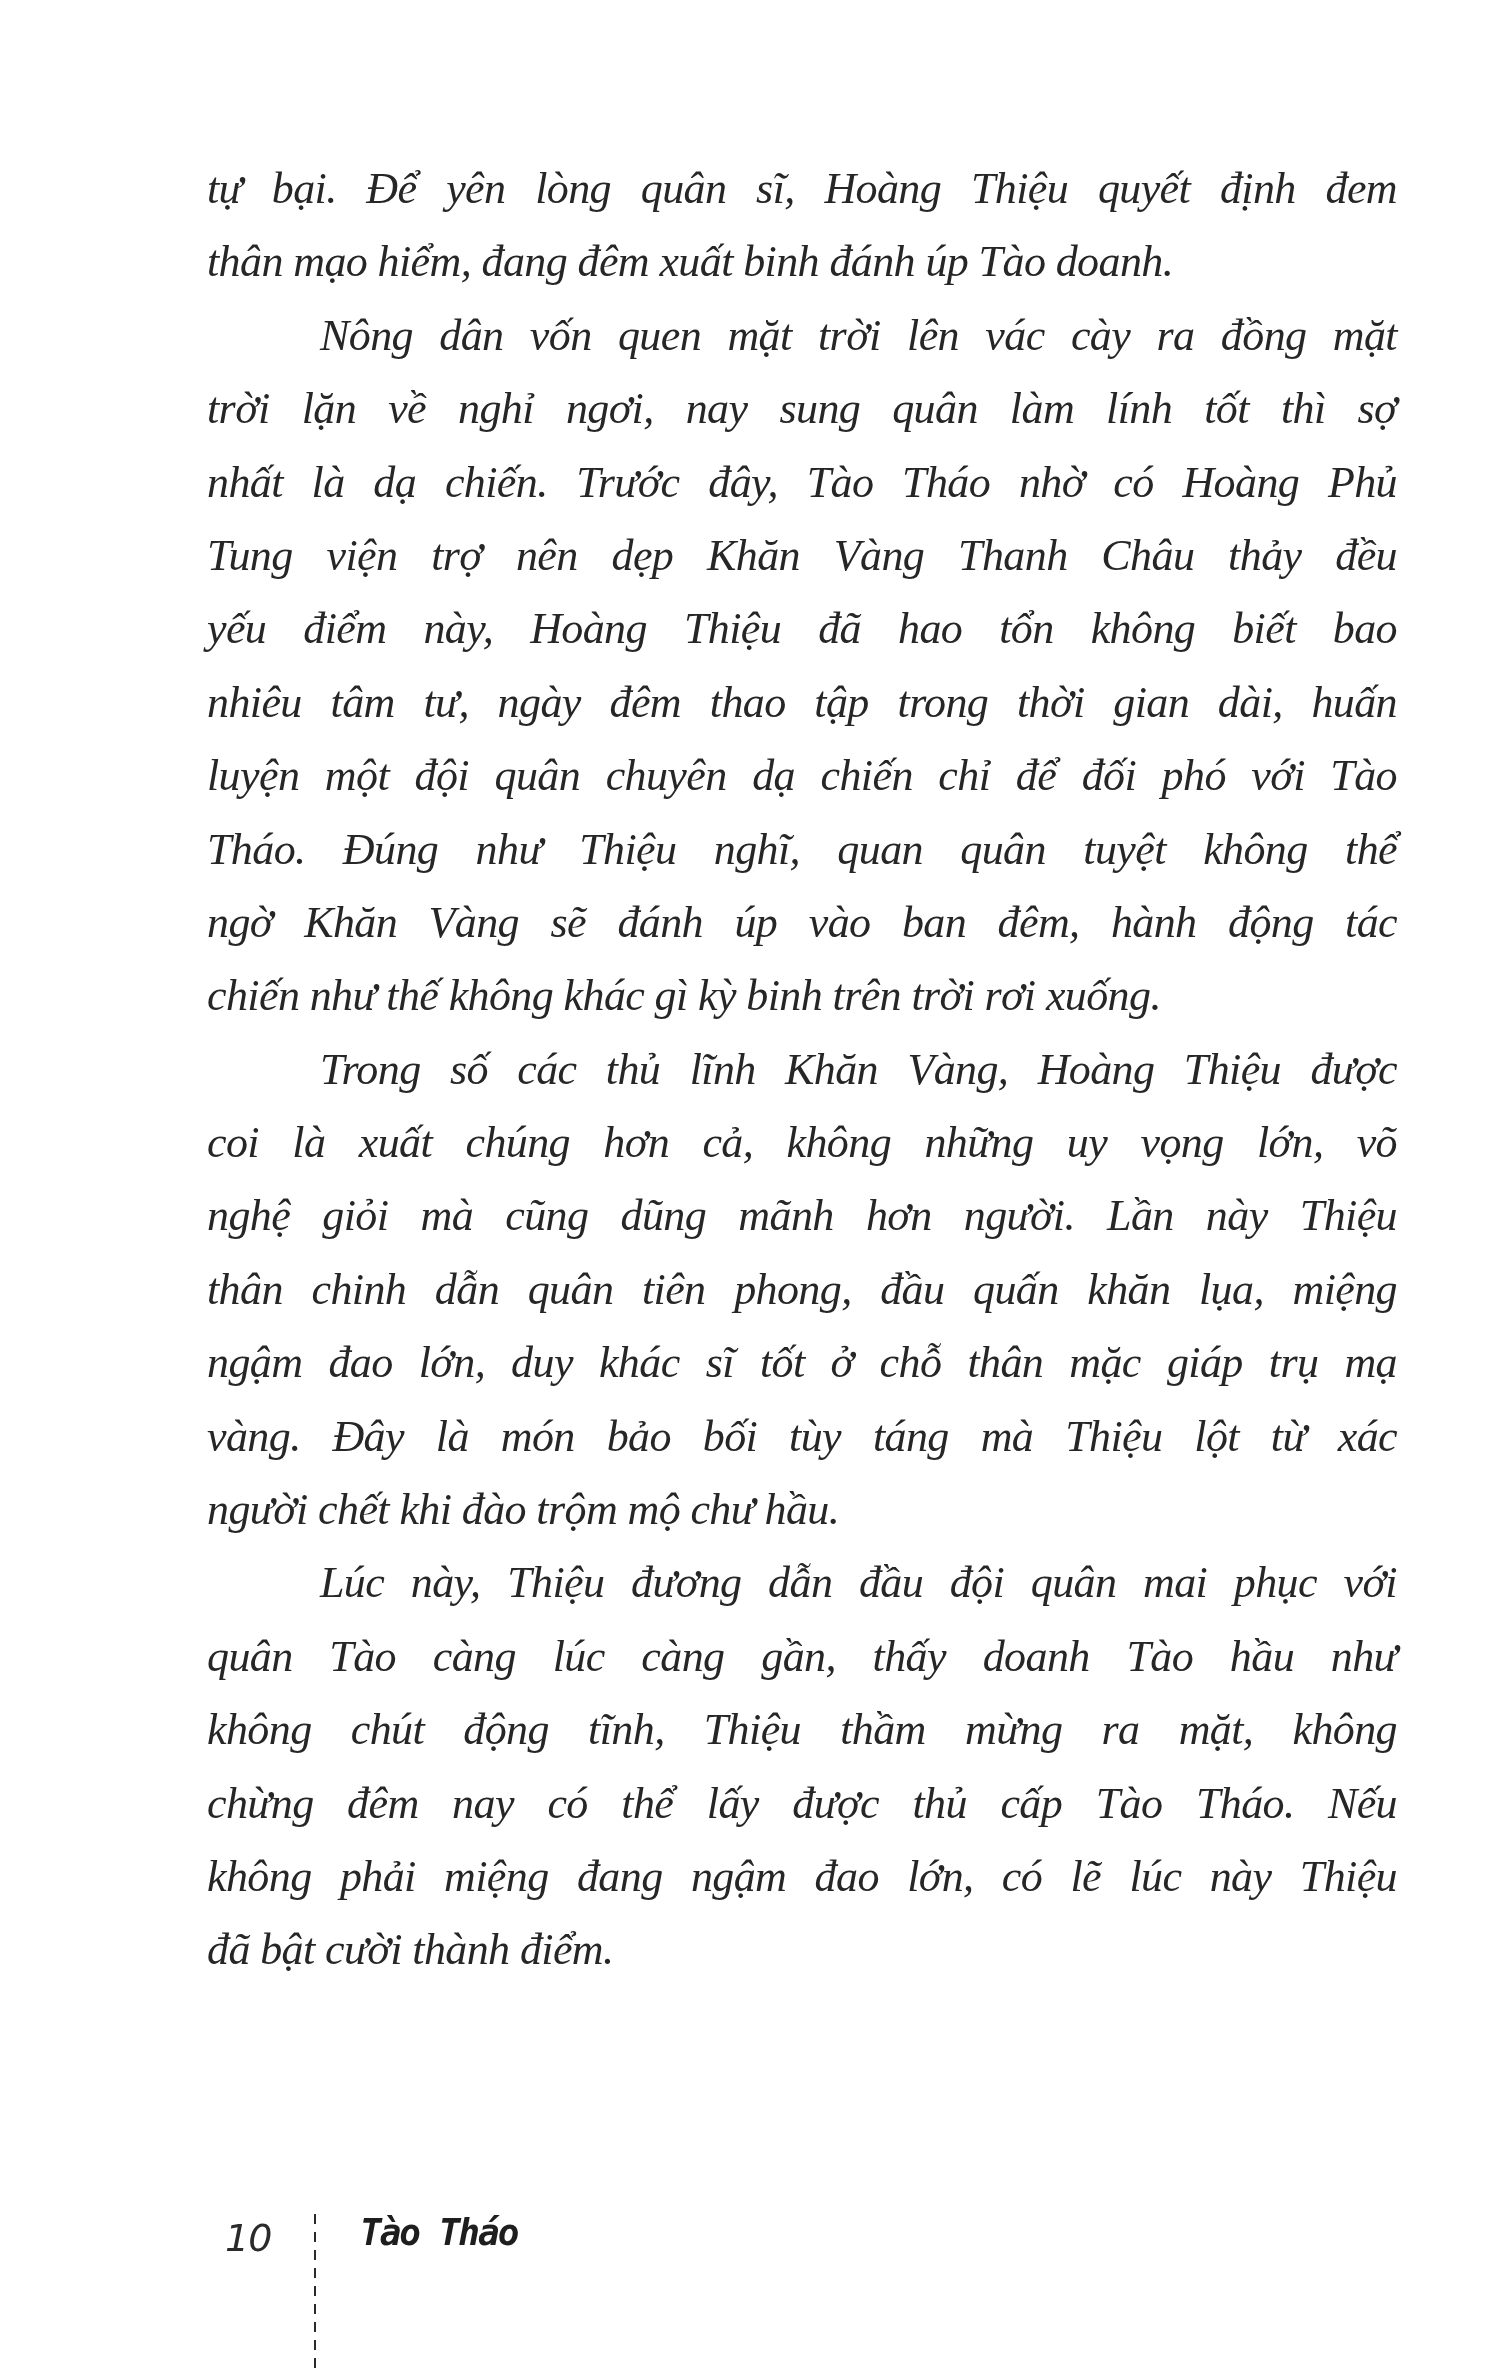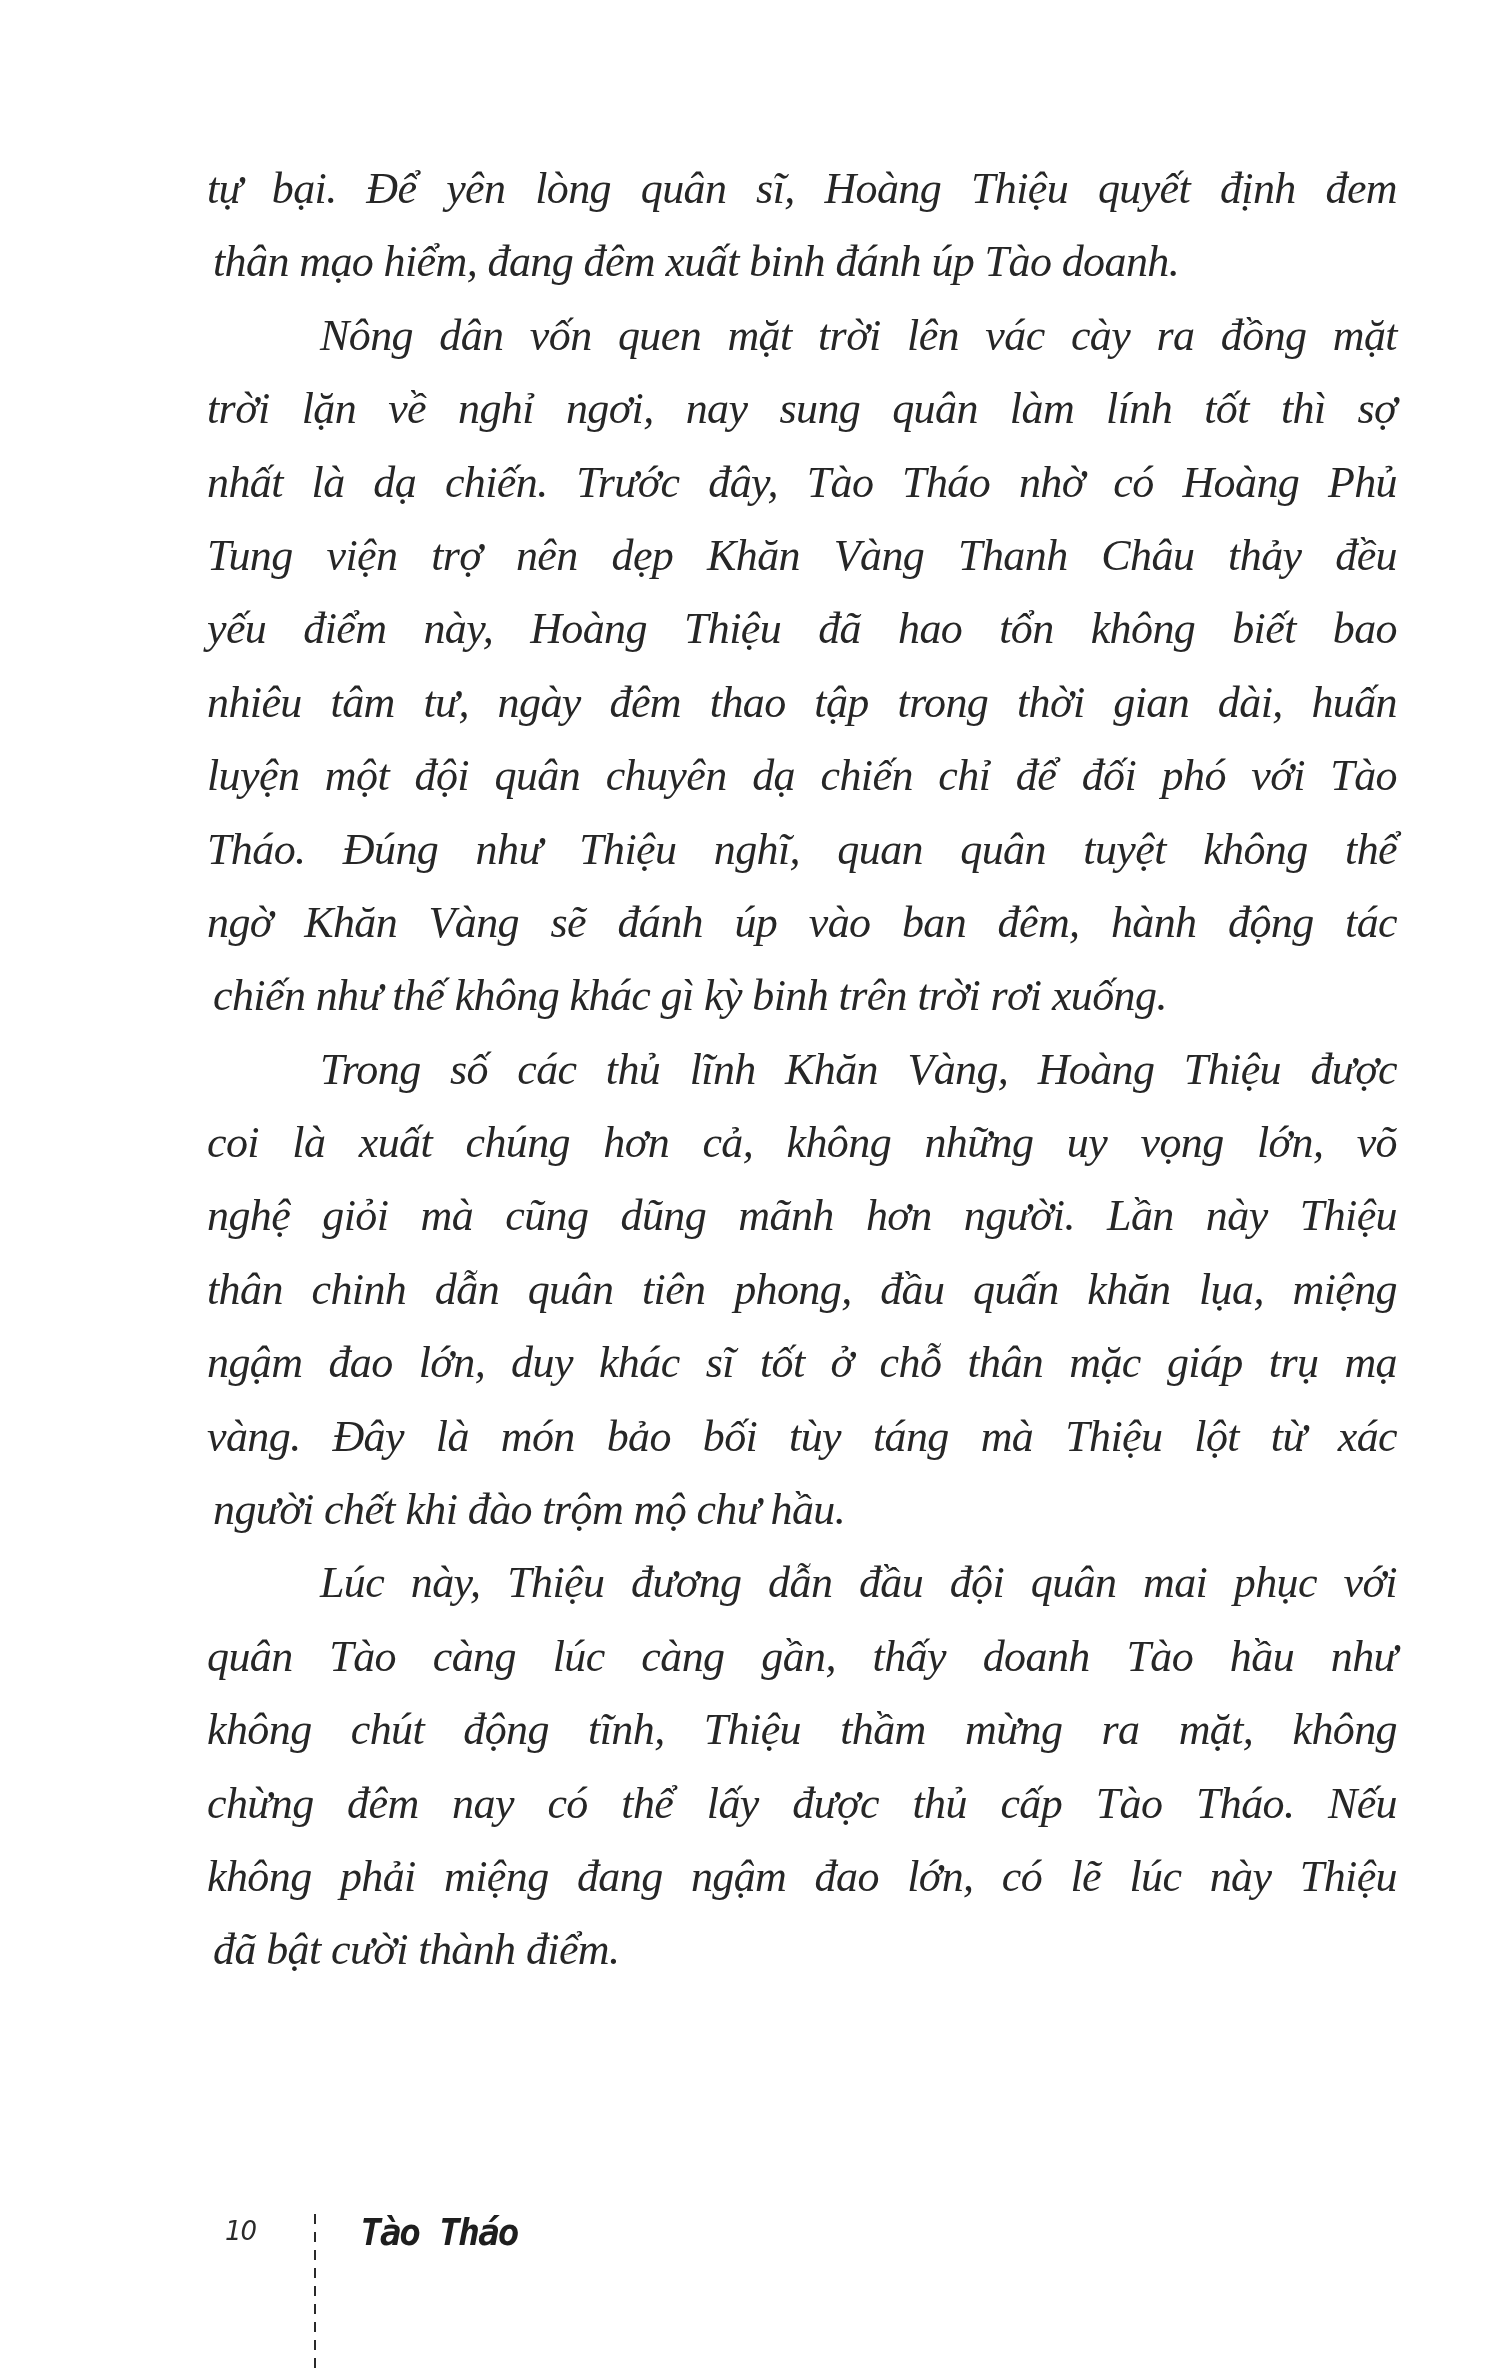--- a/index.html
+++ b/index.html
@@ -39,36 +39,35 @@
       white-space: nowrap;
       text-align: justify;
       text-align-last: justify;
       -moz-text-align-last: justify;
     }
     .line.indent {
       padding-left: 113px;
     }
     .line.last {
       text-align-last: left;
-      margin-left: 6px;
       -moz-text-align-last: left;
     }
     .footer {
       position: absolute;
       left: 0;
       top: 2200px;
       width: 1503px;
       height: 172px;
     }
     .page-number {
       position: absolute;
       left: 225px;
       top: 2216px;
       font-family: "DejaVu Sans", sans-serif;
-      font-size: 26px;
+      font-size: 38px;
       font-weight: 300;
       color: #2a2a2a;
       letter-spacing: -1px;
     }
     .divider {
       position: absolute;
       left: 314px;
       top: 2214px;
       width: 2px;
       height: 158px;

